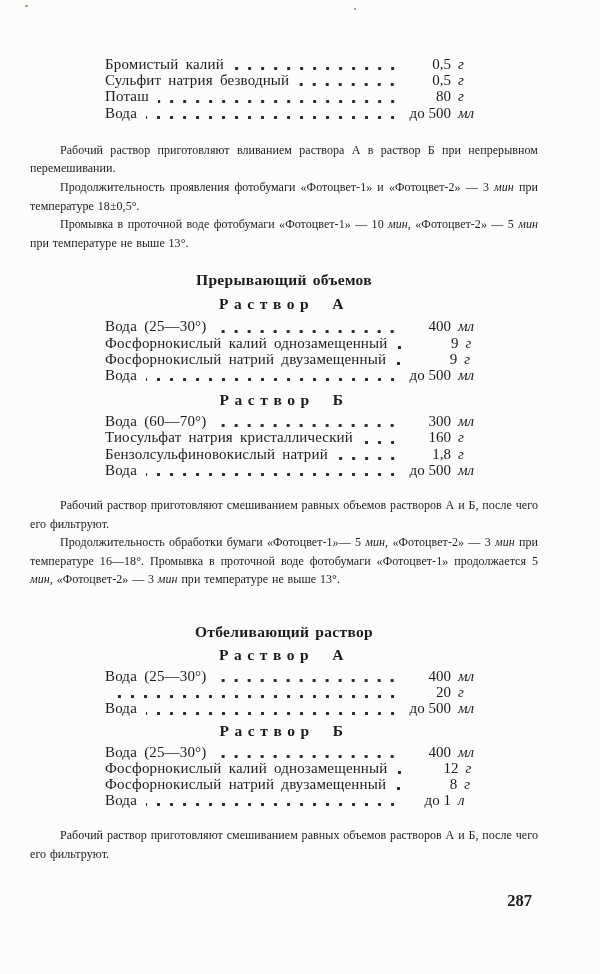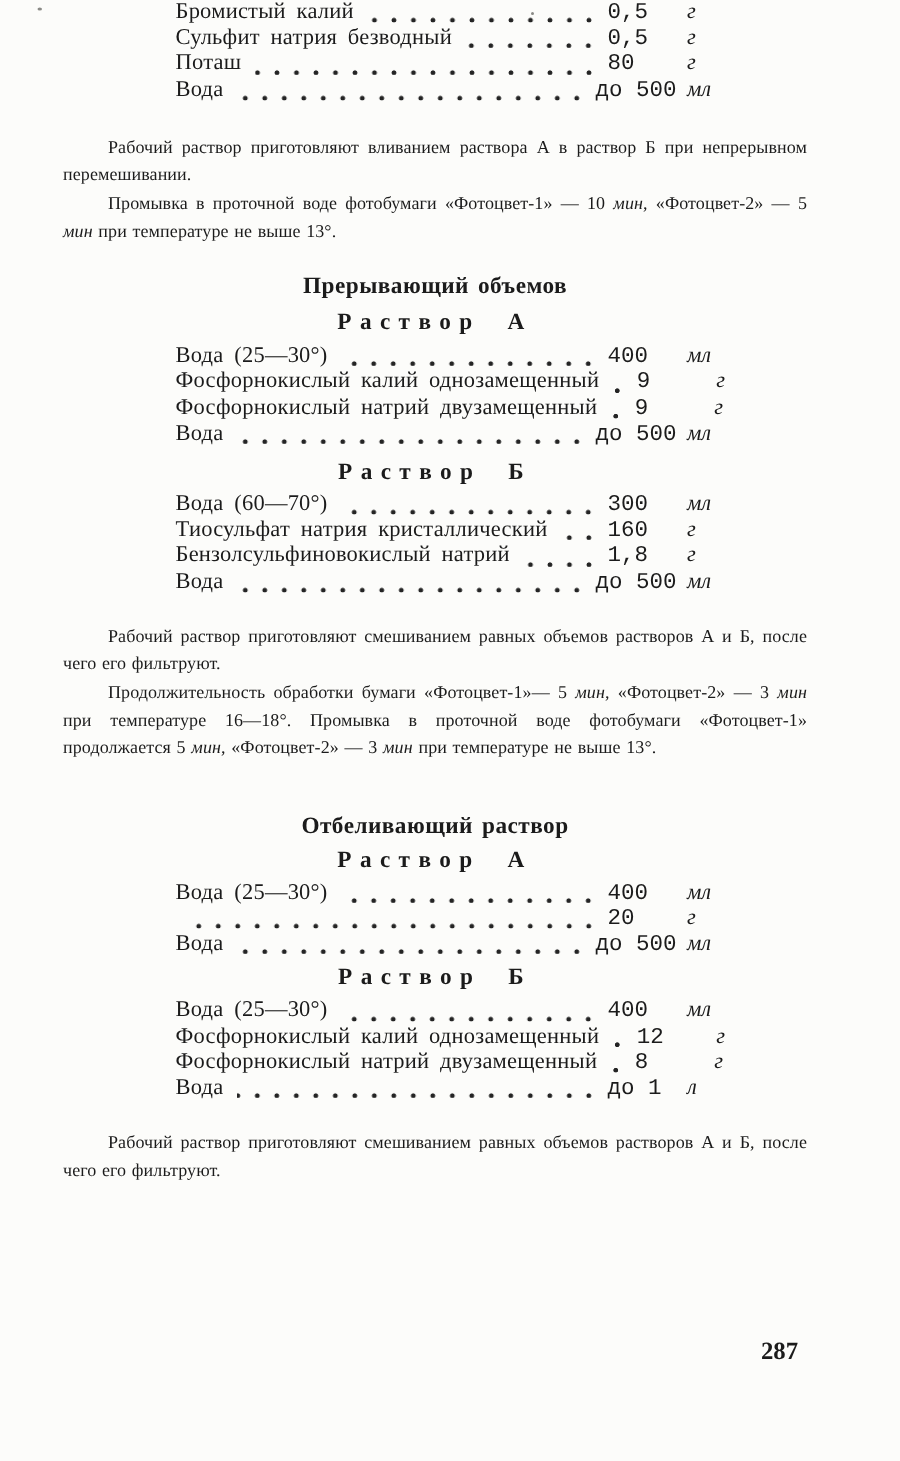--- a/index.html
+++ b/index.html
@@ -1,31 +1,31 @@
 <!DOCTYPE html>
 <html><head>
 <meta charset="utf-8">
 <style>
   html,body{margin:0;padding:0;background:#e9e9e7;}
   .page{
     position:relative;width:600px;height:974px;margin:0 auto;
     background:#fcfcfa;color:#1b1b1b;overflow:hidden;
     font-family:"Liberation Serif","DejaVu Serif",serif;
   }
-  .content{position:absolute;left:42px;right:62px;top:0;}
+  .content{position:absolute;left:30px;right:62px;top:0;padding-top:56px;}
   
   .recipe{margin-left:75px;margin-right:56px;font-size:15px;line-height:16.2px;}
   .row{display:flex;align-items:baseline;}
   .lbl{white-space:nowrap;word-spacing:0.22em;letter-spacing:0.01em;}
   .dots{
     flex:1;align-self:flex-end;height:5px;margin:0 6px 2px 9px;min-width:10px;
     background-image:radial-gradient(circle,#242424 1.35px,transparent 1.85px);
     background-size:13px 5px;background-repeat:repeat-x;background-position:right 1px;
   }
-  .val{white-space:nowrap;text-align:left;min-width:46px;font-family:Liberation Mono, monospace;}
+  .val{white-space:nowrap;text-align:right;min-width:46px;}
   .unit{width:24px;margin-left:7px;}
   .it{font-style:italic;}
   
   .para{
     margin:0;font-size:12px;line-height:18.6px;text-align:justify;
     text-indent:30px;letter-spacing:0.005em;word-spacing:0.06em;
   }
   .pgroup{margin:0;}
   .mt-g1{margin-top:20px;}
   .mt-g2{margin-top:18px;}
@@ -88,20 +88,23 @@
           <span class="unit it">мл</span>
         </div>
       </div>
 
     <div class="pgroup mt-g1">
       <p class="para">
         
       <span>Рабочий раствор приготовляют вливанием раствора А в раствор Б при непрерывном перемешивании.</span></p>
       <p class="para">
         
+      <span>Продолжительность проявления фотобумаги «Фотоцвет-1» и «Фотоцвет-2» — 3 </span><span class="it">мин</span><span> при температуре 18±0,5°.</span></p>
+      <p class="para">
+        
       <span>Промывка в проточной воде фотобумаги «Фотоцвет-1» — 10 </span><span class="it">мин</span><span>, «Фотоцвет-2» — 5 </span><span class="it">мин</span><span> при температуре не выше 13°.</span></p>
     </div>
 
     <h3 class="sec-title">Прерывающий объемов</h3>
 
     <h4 class="sub-title">Раствор А</h4>
     <div class="recipe after-sub">
 
         <div class="row">
           <span class="lbl">Вода (25—30°)</span>

